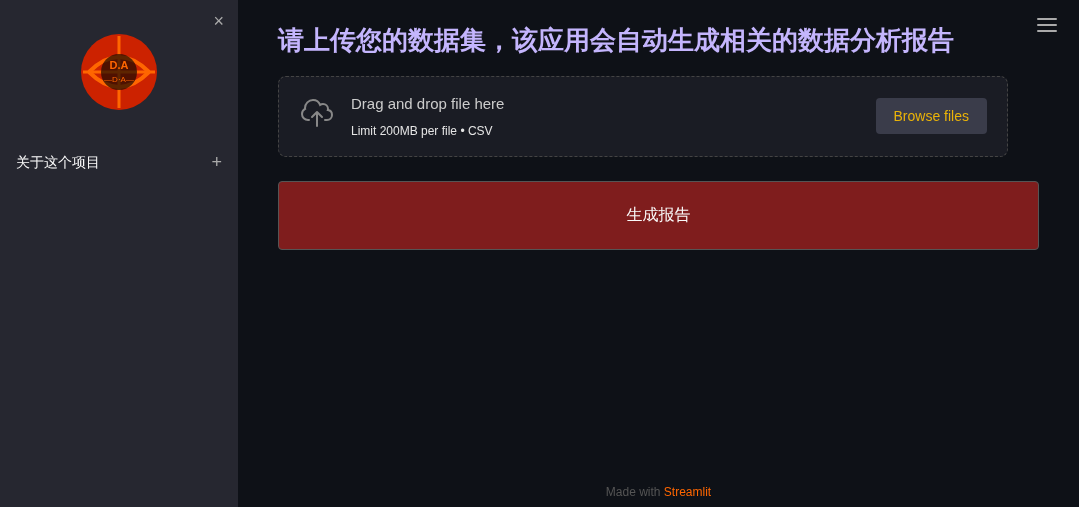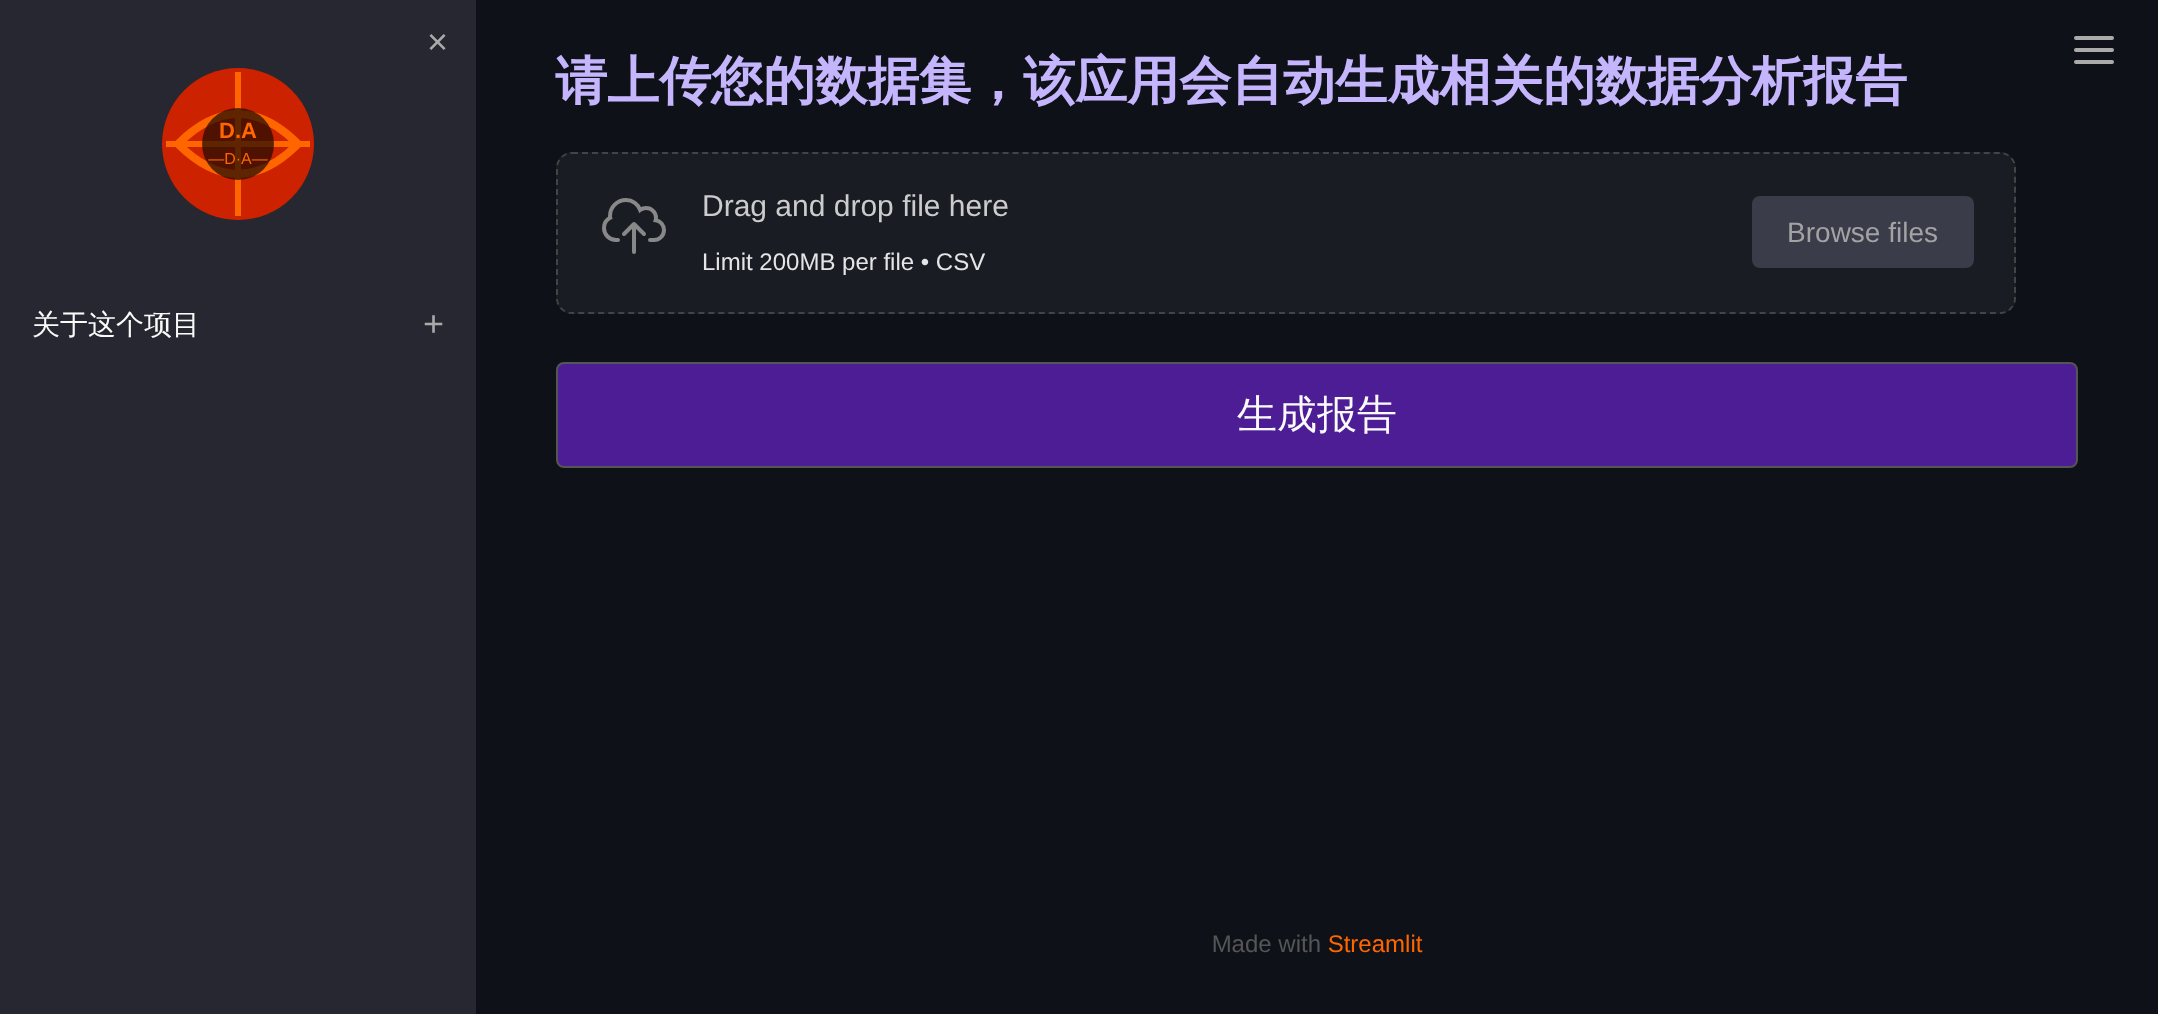--- a/index.html
+++ b/index.html
@@ -160,43 +160,43 @@
     }
 
     .dropzone-sub-text {
       font-size: 12px;
       color: #e5e5e5;
       margin-top: 12px;
     }
 
     .browse-btn {
       background-color: #3a3c4a;
-      color: #a3a3a3;
+      color: #eab308;
       border: none;
       border-radius: 4px;
       padding: 10px 18px;
       font-size: 14px;
       cursor: pointer;
       white-space: nowrap;
     }
 
     .generate-btn {
       margin-top: 24px;
-      background-color: #4c1d95;
+      background-color: #7f1d1d;
       color: #fafafa;
       border: 1px solid #555;
       border-radius: 4px;
-      padding: 12px 20px;
-      font-size: 20px;
+      padding: 23px 20px;
+      font-size: 16px;
       cursor: pointer;
     }
 
     .footer {
       position: absolute;
-      bottom: 28px;
+      bottom: 8px;
       left: 50%;
       transform: translateX(-50%);
       font-size: 12px;
       color: #555;
       white-space: nowrap;
     }
 
     .footer a {
       color: #ff6600;
       text-decoration: none;

